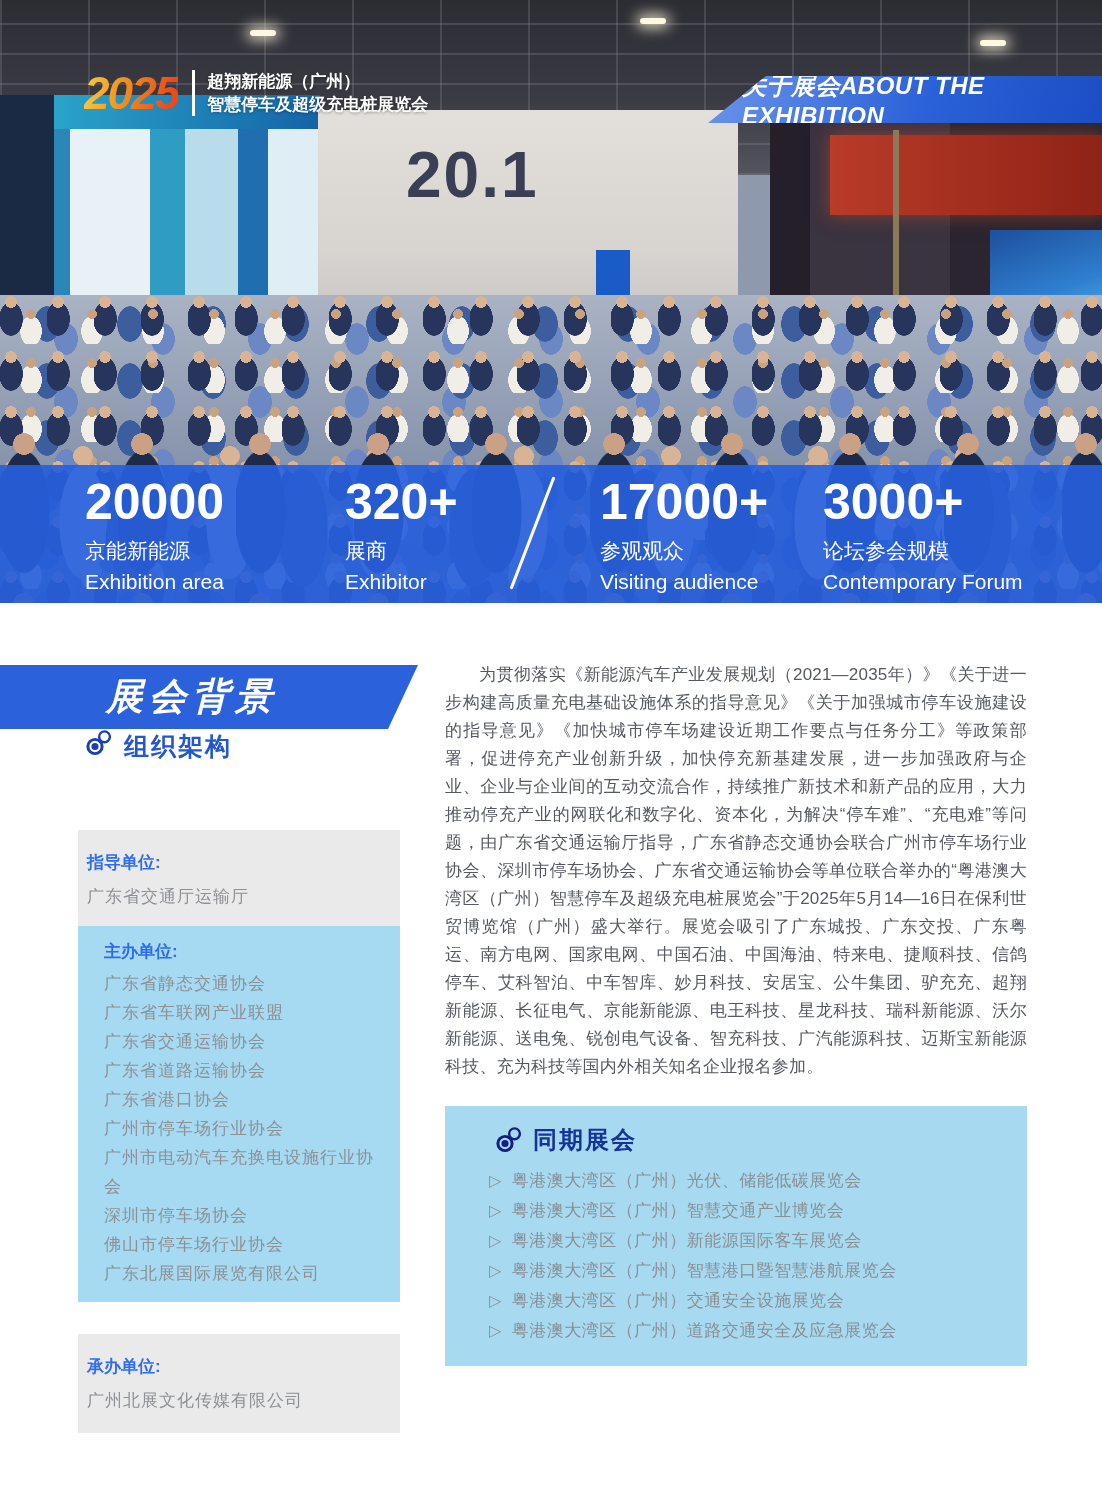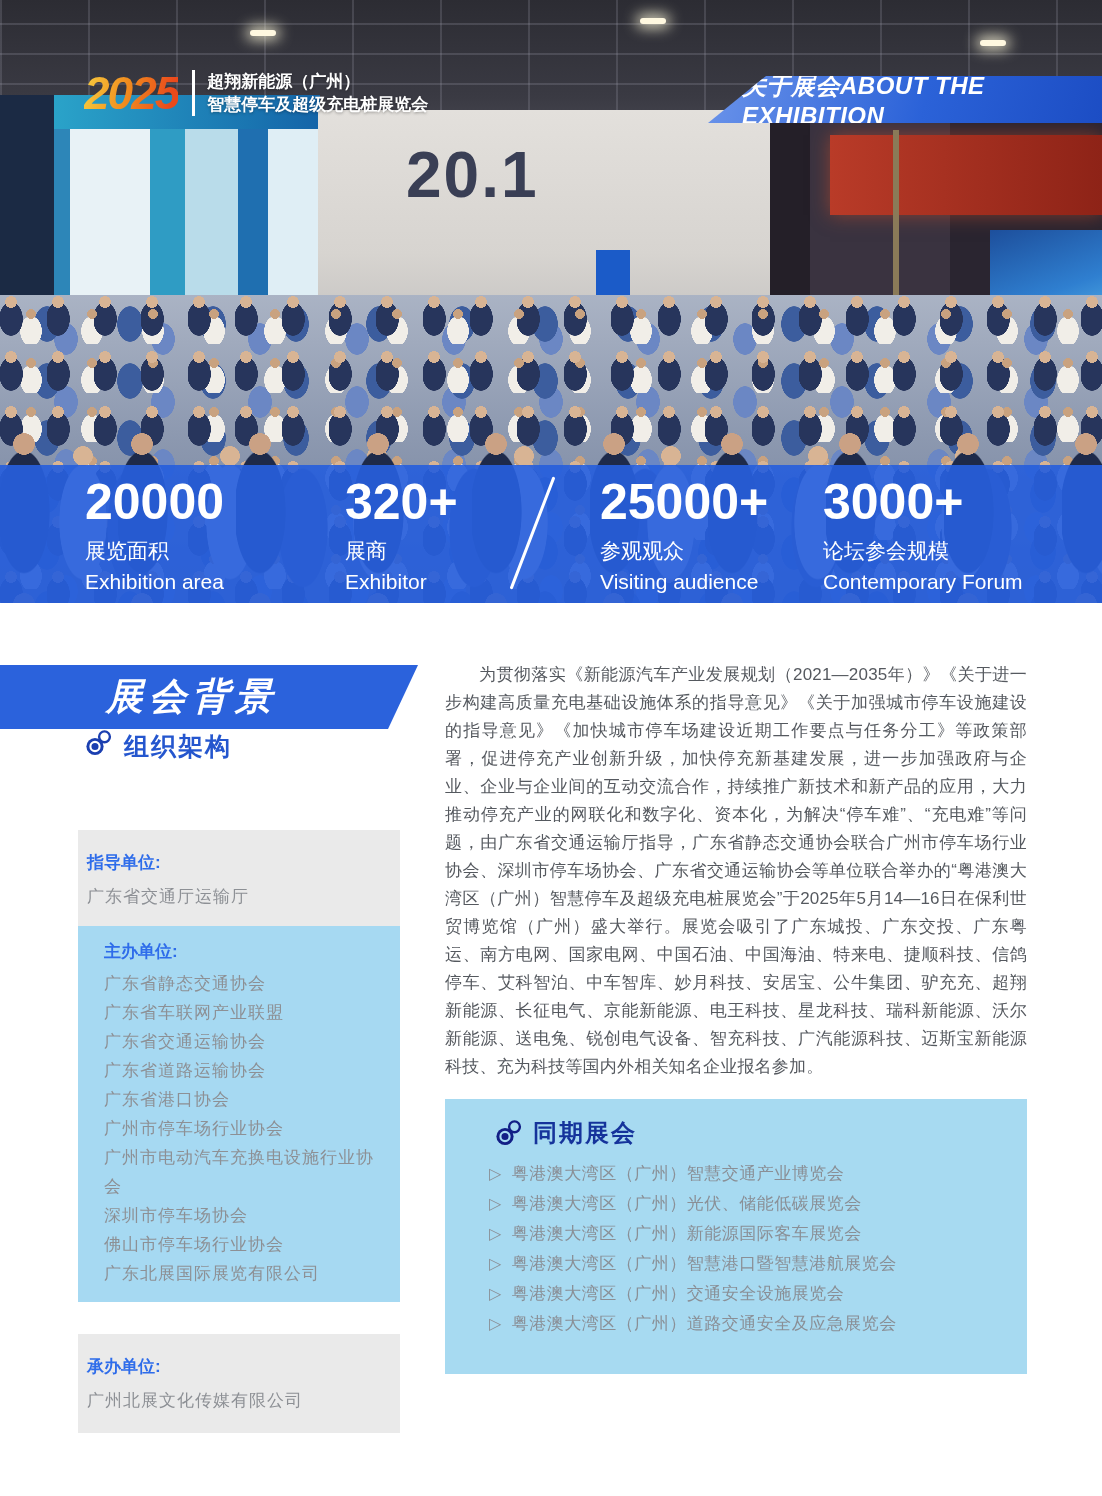--- a/index.html
+++ b/index.html
@@ -8,21 +8,21 @@
   .page { position:relative; width:1102px; height:1496px; background:#ffffff; overflow:hidden; }
 
   
   .photo { position:absolute; left:0; top:0; width:1102px; height:603px; overflow:hidden; background:#8f99ad; }
   .ceiling { position:absolute; left:0; top:0; width:100%; height:175px;
     background:
       repeating-linear-gradient(90deg, rgba(160,160,175,.22) 0 2px, transparent 2px 88px),
       repeating-linear-gradient(0deg, rgba(150,150,165,.25) 0 2px, transparent 2px 30px),
       linear-gradient(180deg,#2c2c33 0%,#3a3a43 55%,#55555f 100%); }
   .ceil-light { position:absolute; width:26px; height:6px; background:#fff8e0; border-radius:3px; box-shadow:0 0 14px 4px rgba(255,250,220,.8); }
-  .wall { position:absolute; left:318px; top:110px; width:452px; height:205px;
+  .wall { position:absolute; left:318px; top:110px; width:420px; height:205px;
     background:linear-gradient(180deg,#e3e0dc 0%,#d7d4d0 70%,#c8c6c4 100%); }
   .hall-sign { position:absolute; left:88px; top:28px; font-weight:700; font-size:64px; color:#3a3f55; letter-spacing:2px; }
   .corridor { position:absolute; left:430px; top:300px; width:260px; height:80px;
     background:linear-gradient(180deg,#d9dde3 0%,#c2c8d2 100%); }
   .booth-left { position:absolute; left:0; top:95px; width:320px; height:240px;
     background:
       linear-gradient(90deg,#1b2a44 0 54px, #2d86b8 54px 70px, #e8f2f6 70px 150px, #2f9cc4 150px 185px, #b9dcea 185px 238px, #1f6fb0 238px 268px, #dfeef5 268px 320px); }
   .booth-left .fascia { position:absolute; left:54px; top:0; width:266px; height:34px; background:linear-gradient(90deg,#2aa3c9,#1464a8); }
   .booth-right { position:absolute; left:770px; top:90px; width:332px; height:250px;
     background:linear-gradient(90deg,#241f28 0 40px,#3a3340 40px 180px,#2a2530 180px 332px); }
@@ -92,21 +92,21 @@
   .box-value { color:#8d9095; font-size:17px; letter-spacing:1px; }
   .box-guide { top:830px; }
   .box-hosts { top:926px; padding:14px 26px; }
   .box-hosts .box-label { margin-bottom:6px; }
   .host-item { color:#8d9095; font-size:17px; line-height:29px; letter-spacing:1px; }
   .box-organizer { top:1334px; }
 
   .right-col { position:absolute; left:445px; top:661px; width:582px; }
   .para { font-size:17px; line-height:28px; color:#55595f; text-align:justify; text-indent:2em; letter-spacing:.2px; }
 
-  .concurrent-box { margin-top:18px; background:#a7daf1; width:582px; padding:18px 20px 35px 44px; }
+  .concurrent-box { margin-top:25px; background:#a7daf1; width:582px; padding:18px 20px 20px 44px; }
   .concurrent-head { display:flex; align-items:center; gap:11px; margin-left:6px; margin-bottom:10px; }
   .concurrent-head .txt { color:#15339b; font-weight:700; font-size:24px; letter-spacing:2px; }
   .concurrent-item { color:#8a8f96; font-size:17px; line-height:30px; letter-spacing:.5px; }
   .concurrent-item .tri { margin-right:10px; font-size:16px; color:#8a8f96; }
 </style>
 </head>
 <body>
 
 <div class="page">
 
@@ -140,31 +140,31 @@
       </div>
     </div>
 
     <div class="about-banner">
       <span>关于展会ABOUT THE EXHIBITION</span>
     </div>
 
     <div class="stats-band">
       <div class="stat s0">
         <div class="val">20000</div>
-        <div class="cn">展览面积</div>
+        <div class="cn">京能新能源</div>
         <div class="en">Exhibition area</div>
       </div>
       <div class="stat s1">
         <div class="val">320+</div>
         <div class="cn">展商</div>
         <div class="en">Exhibitor</div>
       </div>
       <div class="slash"></div>
       <div class="stat s2">
-        <div class="val">25000+</div>
+        <div class="val">17000+</div>
         <div class="cn">参观观众</div>
         <div class="en">Visiting audience</div>
       </div>
       <div class="stat s3">
         <div class="val">3000+</div>
         <div class="cn">论坛参会规模</div>
         <div class="en">Contemporary Forum</div>
       </div>
     </div>
   </div>
@@ -211,22 +211,22 @@
 
     <div class="concurrent-box">
       <div class="concurrent-head">
         <svg class="target-icon" viewBox="0 0 27 27">
           <circle cx="10" cy="16.5" r="8.6" fill="#121f86"></circle>
           <circle cx="10" cy="16.5" r="4.6" fill="none" stroke="#a7daf1" stroke-width="2.1"></circle>
           <circle cx="19.5" cy="6.8" r="5.4" fill="none" stroke="#121f86" stroke-width="2.4"></circle>
         </svg>
         <span class="txt">同期展会</span>
       </div>
+      <div class="concurrent-item"><span class="tri">▷</span><span>粤港澳大湾区（广州）光伏、储能低碳展览会</span></div>
       <div class="concurrent-item"><span class="tri">▷</span><span>粤港澳大湾区（广州）智慧交通产业博览会</span></div>
-      <div class="concurrent-item"><span class="tri">▷</span><span>粤港澳大湾区（广州）光伏、储能低碳展览会</span></div>
       <div class="concurrent-item"><span class="tri">▷</span><span>粤港澳大湾区（广州）新能源国际客车展览会</span></div>
       <div class="concurrent-item"><span class="tri">▷</span><span>粤港澳大湾区（广州）智慧港口暨智慧港航展览会</span></div>
       <div class="concurrent-item"><span class="tri">▷</span><span>粤港澳大湾区（广州）交通安全设施展览会</span></div>
       <div class="concurrent-item"><span class="tri">▷</span><span>粤港澳大湾区（广州）道路交通安全及应急展览会</span></div>
     </div>
   </div>
 
 </div>
 
 </body></html>

